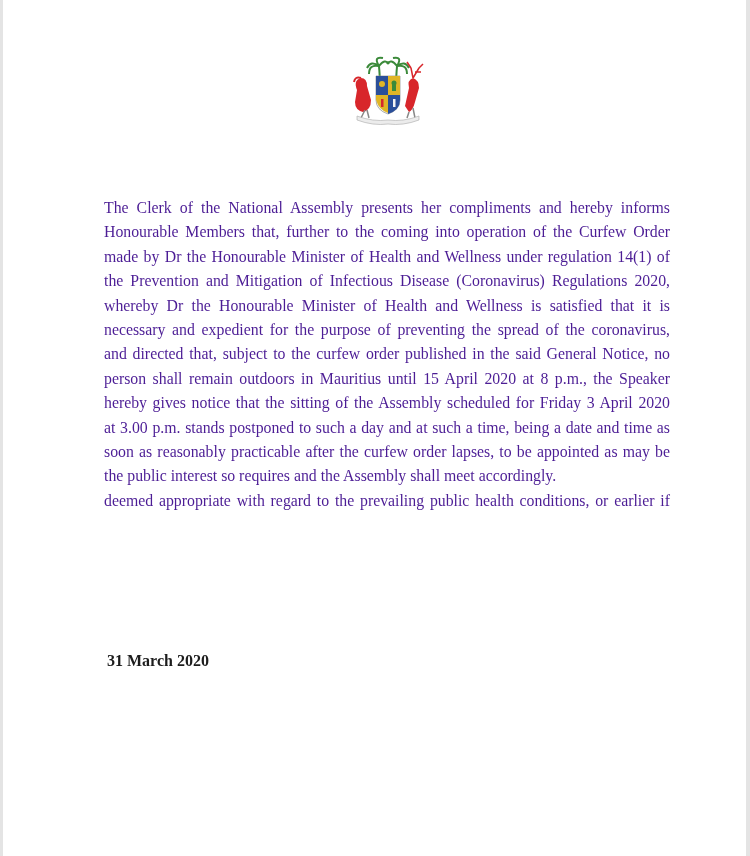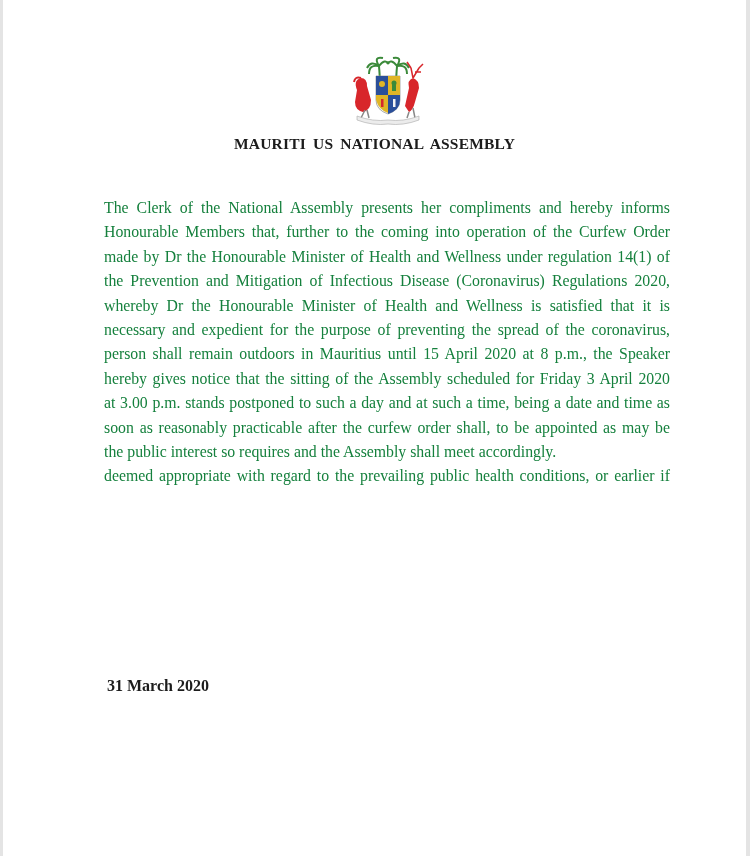--- a/index.html
+++ b/index.html
@@ -44,35 +44,35 @@
       color: #1c1c1c;
     }
     .body-text {
       position: absolute;
       left: 101px;
       top: 196px;
       width: 566px;
       font-size: 15.8px;
       line-height: 24.4px;
       text-align: justify;
-      color: #15803d;
+      color: #4c1d95;
     }
     .body-text .line {
       display: block;
       text-align: justify;
       text-align-last: justify;
       white-space: nowrap;
     }
     .body-text .line.last {
       text-align-last: left;
     }
     .date {
       position: absolute;
       left: 104px;
-      top: 677px;
+      top: 652px;
       font-weight: bold;
       font-size: 16px;
       color: #1c1c1c;
     }
   </style>
 </head>
 <body>
 
 <div class="page">
 
@@ -98,32 +98,32 @@
     <path d="M18 28 Q12 26 11 32" stroke="#d8262b" stroke-width="2" fill="none"></path>
     <path d="M22 60 L18 68 M24 60 L26 68" stroke="#888" stroke-width="1.5"></path>
 
     <path d="M66 38 Q64 30 70 28 Q76 30 76 38 L72 52 Q70 60 66 62 L62 56 Z" fill="#d8262b"></path>
     <path d="M70 28 L68 18 M70 28 L76 18 M76 18 L80 14 M68 18 L64 12 M72 22 L78 22" stroke="#d8262b" stroke-width="1.5" fill="none"></path>
     <path d="M66 62 L64 68 M70 58 L72 68" stroke="#888" stroke-width="1.5"></path>
 
     <path d="M14 66 Q30 72 45 70 Q60 72 76 66 L76 70 Q60 76 45 74 Q30 76 14 70 Z" fill="#ececec" stroke="#aaa" stroke-width="0.6"></path>
   </svg>
 
-  <div class="heading">MAURITI US  NATIONAL ASSEMBLY</div>
 
   <div class="body-text">
     <span class="line">The Clerk of the National Assembly presents her compliments and hereby informs</span>
     <span class="line">Honourable Members that, further to the coming into operation of the Curfew Order</span>
     <span class="line">made by Dr the Honourable Minister of Health and Wellness under regulation 14(1) of</span>
     <span class="line">the Prevention and Mitigation of Infectious Disease (Coronavirus) Regulations 2020,</span>
     <span class="line">whereby Dr the Honourable Minister of Health and Wellness is satisfied that it is</span>
     <span class="line">necessary and expedient for the purpose of preventing the spread of the coronavirus,</span>
+    <span class="line">and directed that, subject to the curfew order published in the said General Notice, no</span>
     <span class="line">person shall remain outdoors in Mauritius until 15 April 2020 at 8 p.m., the Speaker</span>
     <span class="line">hereby gives notice that the sitting of the Assembly scheduled for Friday 3 April 2020</span>
     <span class="line">at 3.00 p.m. stands postponed to such a day and at such a time, being a date and time as</span>
-    <span class="line">soon as reasonably practicable after the curfew order shall, to be appointed as may be</span>
+    <span class="line">soon as reasonably practicable after the curfew order lapses, to be appointed as may be</span>
     <span class="line last">the public interest so requires and the Assembly shall meet accordingly.</span>
     <span class="line">deemed appropriate with regard to the prevailing public health conditions, or earlier if</span>
   </div>
 
   <div class="date">31 March 2020</div>
 
 </div>
 
 </body></html>

